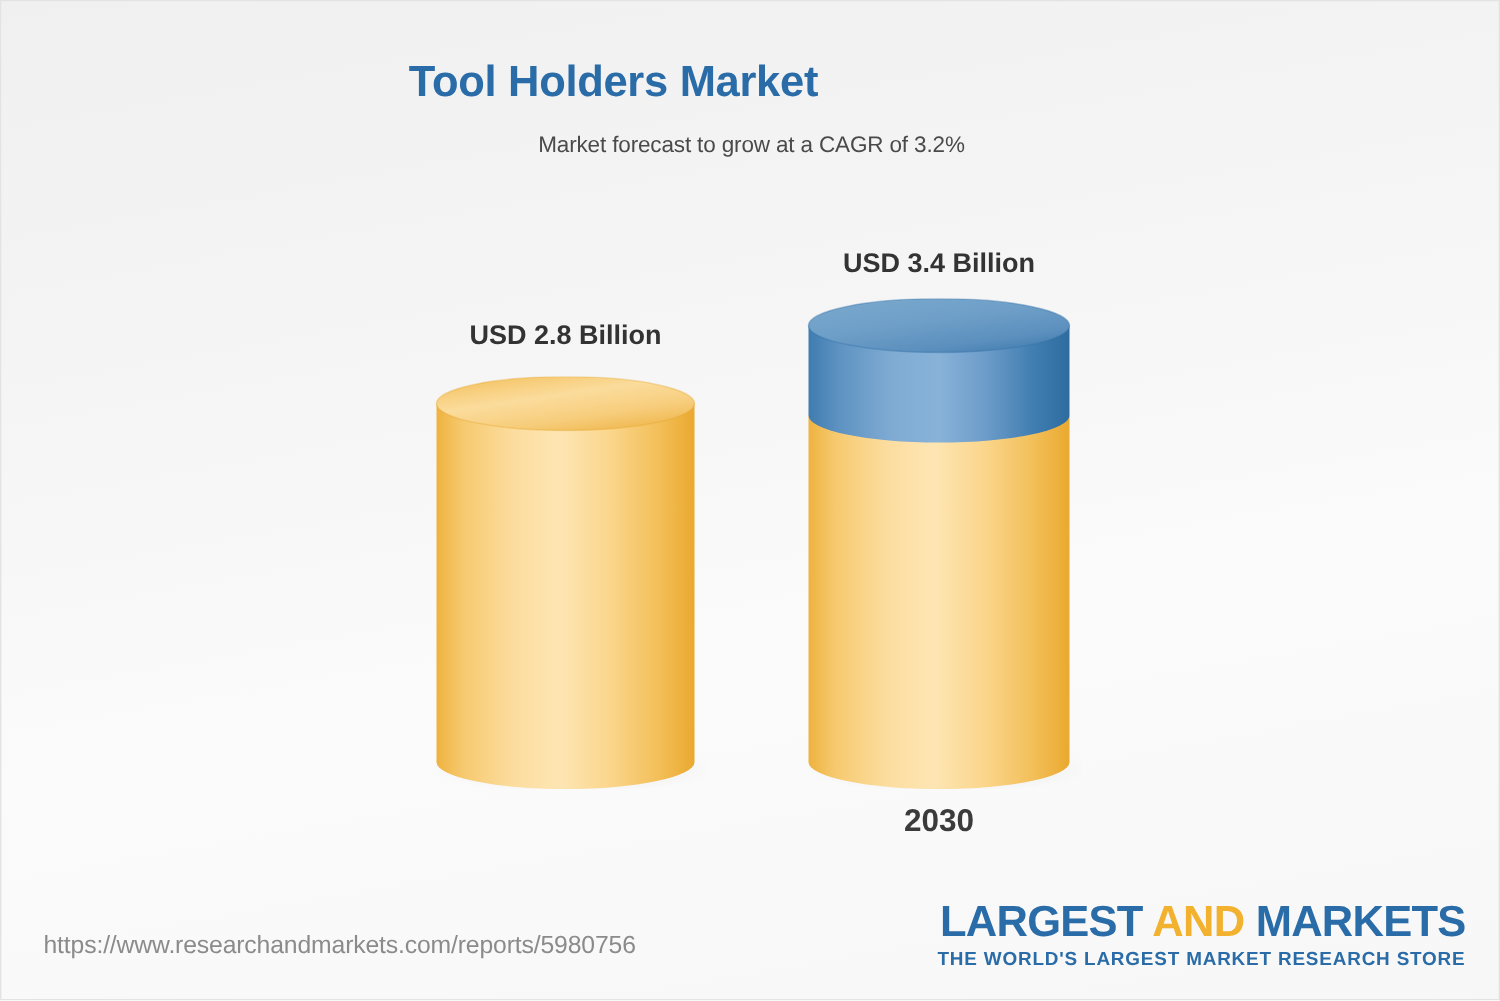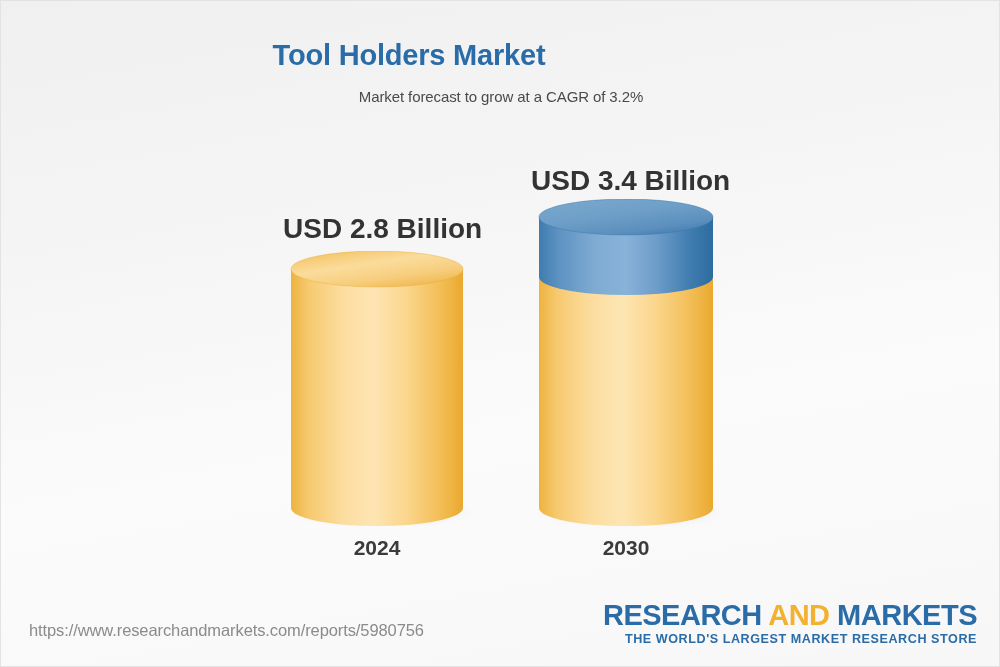--- a/index.html
+++ b/index.html
@@ -57,21 +57,21 @@
   }
 
   .bar-group {
     position: absolute;
   }
 
   .bar-value-label {
     position: absolute;
     width: 100%;
     text-align: center;
-    font-size: 28px;
+    font-size: 18px;
     font-weight: bold;
     color: #333333;
     white-space: nowrap;
   }
 
   .bar-category-label {
     position: absolute;
     width: 100%;
     text-align: center;
     font-size: 21px;
@@ -159,21 +159,20 @@
               <stop offset="100%" stop-color="#cccccc" stop-opacity="0"></stop>
             </radialGradient>
           </defs>
           <ellipse cx="100" cy="262" rx="96" ry="16" fill="url(#shadow1)"></ellipse>
           <path d="M8,18 L8,257 A86,18 0 0 0 180,257 L180,18 Z" fill="url(#yellowBody1)"></path>
           <ellipse cx="94" cy="18" rx="86" ry="18" fill="url(#yellowTop1)"></ellipse>
           <ellipse cx="94" cy="18" rx="86" ry="18" fill="none" stroke="#e6a832" stroke-opacity="0.35" stroke-width="1"></ellipse>
         </svg>
       </div>
 
-      <div class="bar-category-label" style="top:385px;">2024</div>
     </div>
 
     <div class="bar-group" style="left:530px; top:150px; width:190px; height:420px;">
 
       <div class="bar-value-label" style="top:14px;">USD 3.4 Billion</div>
 
       <div class="cylinder" style="left:0px; top:48px; width:190px; height:327px;">
         <svg width="190" height="327" viewBox="0 0 190 327">
           <defs>
             <linearGradient id="blueBody2" x1="0" y1="0" x2="1" y2="0">
@@ -217,17 +216,17 @@
       </div>
 
       <div class="bar-category-label" style="top:385px;">2030</div>
     </div>
 
   </div>
 
   <div id="footer-url">https://www.researchandmarkets.com/reports/5980756</div>
 
   <div id="brand-logo">
-    <div id="brand-wordmark"><span>RESEARCH</span><span> </span><span class="brand-and">AND</span><span> </span><span>MARKETS</span></div>
+    <div id="brand-wordmark"><span>LARGEST</span><span> </span><span class="brand-and">AND</span><span> </span><span>MARKETS</span></div>
     <div id="brand-tagline">THE WORLD'S LARGEST MARKET RESEARCH STORE</div>
   </div>
 
 </div>
 
 </body></html>

